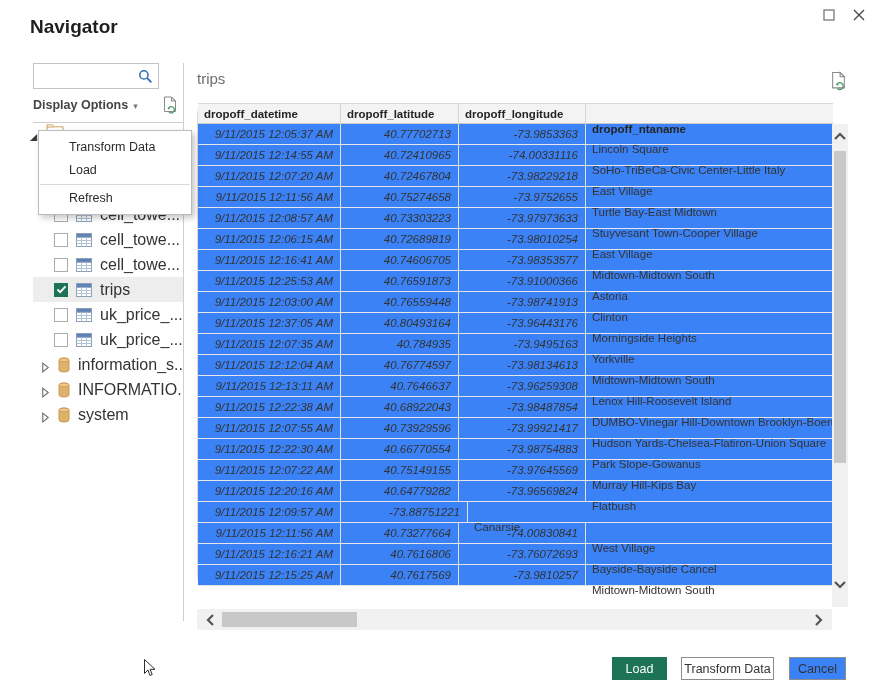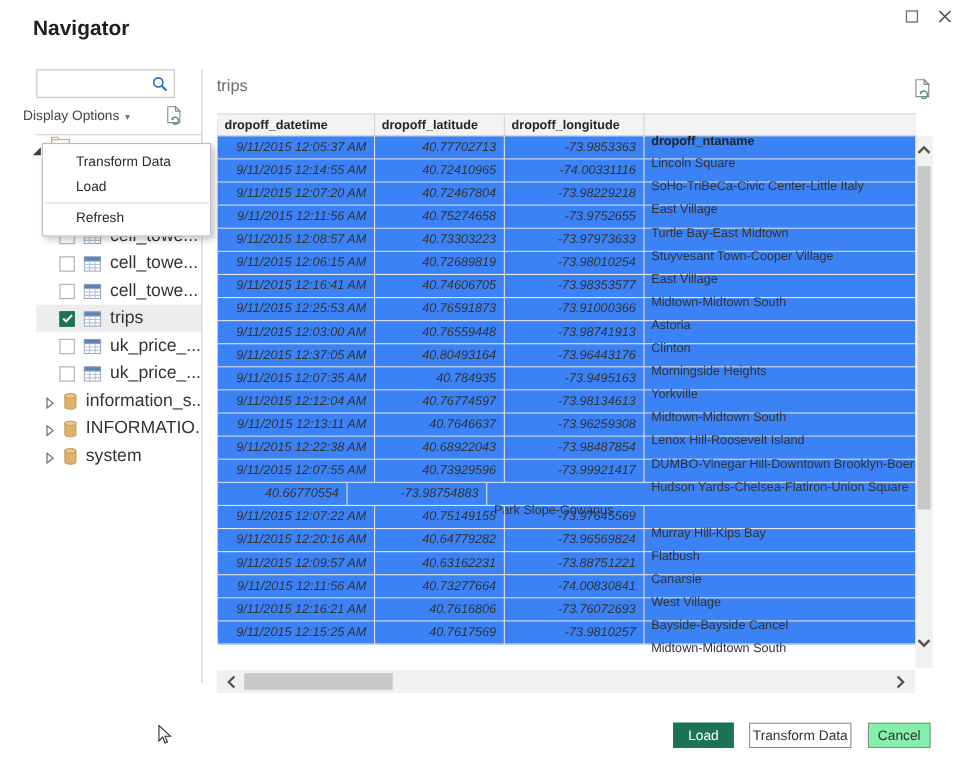--- a/index.html
+++ b/index.html
@@ -9,21 +9,21 @@
   
   .title{position:absolute;left:30px;top:16px;font-size:19px;font-weight:700;color:#1f1f1f;}
   .winbtn{position:absolute;top:4px;width:22px;height:22px;display:flex;align-items:center;justify-content:center;cursor:pointer;}
   #btn-max{left:818px;}
   #btn-close{left:848px;}
 
   
   .searchbox{position:absolute;left:33px;top:63px;width:126px;height:26px;border:1px solid #c4c4c4;background:#fff;box-sizing:border-box;}
   .searchbox input{position:absolute;left:4px;top:2px;width:98px;height:19px;border:none;outline:none;font-size:12px;font-family:inherit;background:transparent;}
   .searchbox .mag{position:absolute;right:5px;top:5px;}
-  .dispopts{position:absolute;left:21px;top:98px;width:150px;height:18px;font-size:12.5px;color:#444;}
+  .dispopts{position:absolute;left:33px;top:98px;width:150px;height:18px;font-size:12.5px;color:#444;font-weight:bold;}
   .dispopts .lbl{cursor:pointer;}
   .dispopts .caret{font-size:9px;color:#777;margin-left:5px;}
   .dispopts .rico{position:absolute;right:5px;top:-2px;cursor:pointer;}
 
   
   #root-row{position:absolute;left:33px;top:122px;width:150px;height:26px;border-top:1px solid #cfcfcf;}
   #root-tri{position:absolute;left:29px;top:133px;}
   #root-folder{position:absolute;left:46px;top:123px;}
   #tree-tables{position:absolute;left:33px;top:202px;width:150px;}
   #tree-dbs{position:absolute;left:33px;top:352px;width:150px;}
@@ -69,21 +69,21 @@
   #vdown{position:absolute;left:1px;top:456px;cursor:pointer;}
   #hscroll{position:absolute;left:197px;top:609px;width:635px;height:21px;background:#f1f1f1;}
   #hthumb{position:absolute;left:25px;top:3px;width:135px;height:15px;background:#c8c8c8;cursor:pointer;}
   #hleft{position:absolute;left:8px;top:4px;cursor:pointer;}
   #hright{position:absolute;right:8px;top:4px;cursor:pointer;}
 
   
   .btn{position:absolute;top:657px;height:23px;box-sizing:border-box;font-size:12.5px;font-family:inherit;display:flex;align-items:center;justify-content:center;cursor:pointer;}
   #load-btn{left:612px;width:55px;background:var(--green,#1d7356);color:#fff;border:1px solid var(--green,#1d7356);}
   #transform-btn{left:681px;width:93px;background:#fff;color:#333;border:1px solid #8c8c8c;}
-  #cancel-btn{left:789px;width:57px;background:#86efac;color:#333;border:1px solid #8c8c8c;}
+  #cancel-btn{left:789px;width:57px;background:#3b82f6;color:#333;border:1px solid #8c8c8c;}
 
   #cursor{position:absolute;left:143px;top:658px;z-index:99;}
 </style>
 </head>
 <body>
 
 <div id="dialog">
 
   <div class="title">Navigator</div>
 
@@ -349,39 +349,39 @@
           <div class="gcell c2 num">-73.98487854</div>
           <div class="gcell c3">DUMBO-Vinegar Hill-Downtown Brooklyn-Boerum</div>
         </div>
         <div class="grow">
           <div class="gcell c0 num">9/11/2015 12:07:55 AM</div>
           <div class="gcell c1 num">40.73929596</div>
           <div class="gcell c2 num">-73.99921417</div>
           <div class="gcell c3">Hudson Yards-Chelsea-Flatiron-Union Square</div>
         </div>
         <div class="grow">
+          <div class="gcell c0 num">9/11/2015 12:22:30 AM</div>
           <div class="gcell c1 num">40.66770554</div>
           <div class="gcell c2 num">-73.98754883</div>
           <div class="gcell c3">Park Slope-Gowanus</div>
         </div>
         <div class="grow">
           <div class="gcell c0 num">9/11/2015 12:07:22 AM</div>
           <div class="gcell c1 num">40.75149155</div>
           <div class="gcell c2 num">-73.97645569</div>
           <div class="gcell c3">Murray Hill-Kips Bay</div>
         </div>
         <div class="grow">
           <div class="gcell c0 num">9/11/2015 12:20:16 AM</div>
           <div class="gcell c1 num">40.64779282</div>
           <div class="gcell c2 num">-73.96569824</div>
           <div class="gcell c3">Flatbush</div>
         </div>
         <div class="grow">
           <div class="gcell c0 num">9/11/2015 12:09:57 AM</div>
-          <div class="gcell c1 num">40.63162231</div>
           <div class="gcell c2 num">-73.88751221</div>
           <div class="gcell c3">Canarsie</div>
         </div>
         <div class="grow">
           <div class="gcell c0 num">9/11/2015 12:11:56 AM</div>
           <div class="gcell c1 num">40.73277664</div>
           <div class="gcell c2 num">-74.00830841</div>
           <div class="gcell c3">West Village</div>
         </div>
         <div class="grow">

